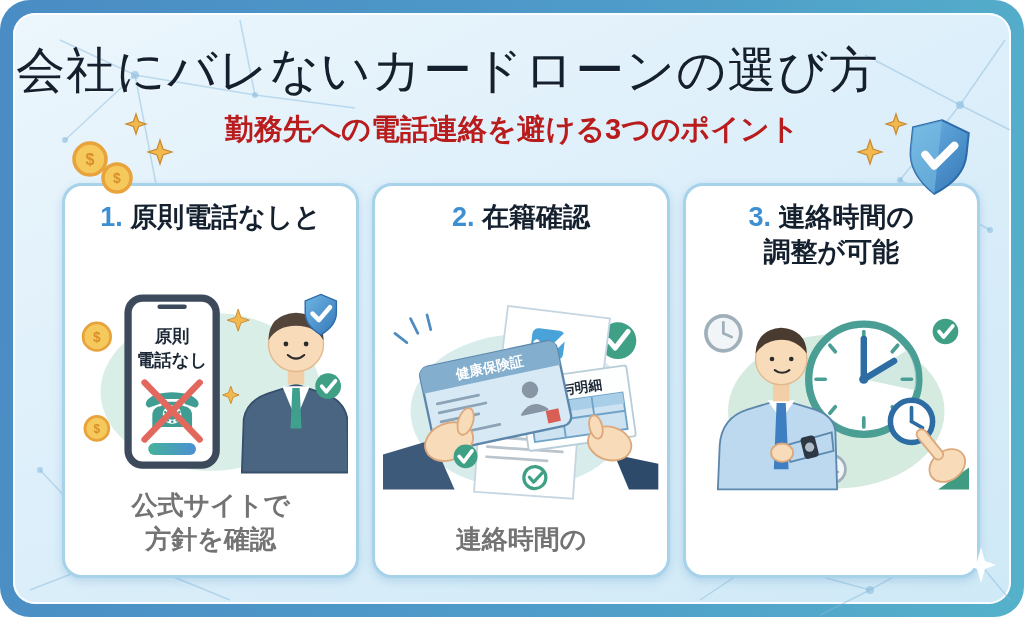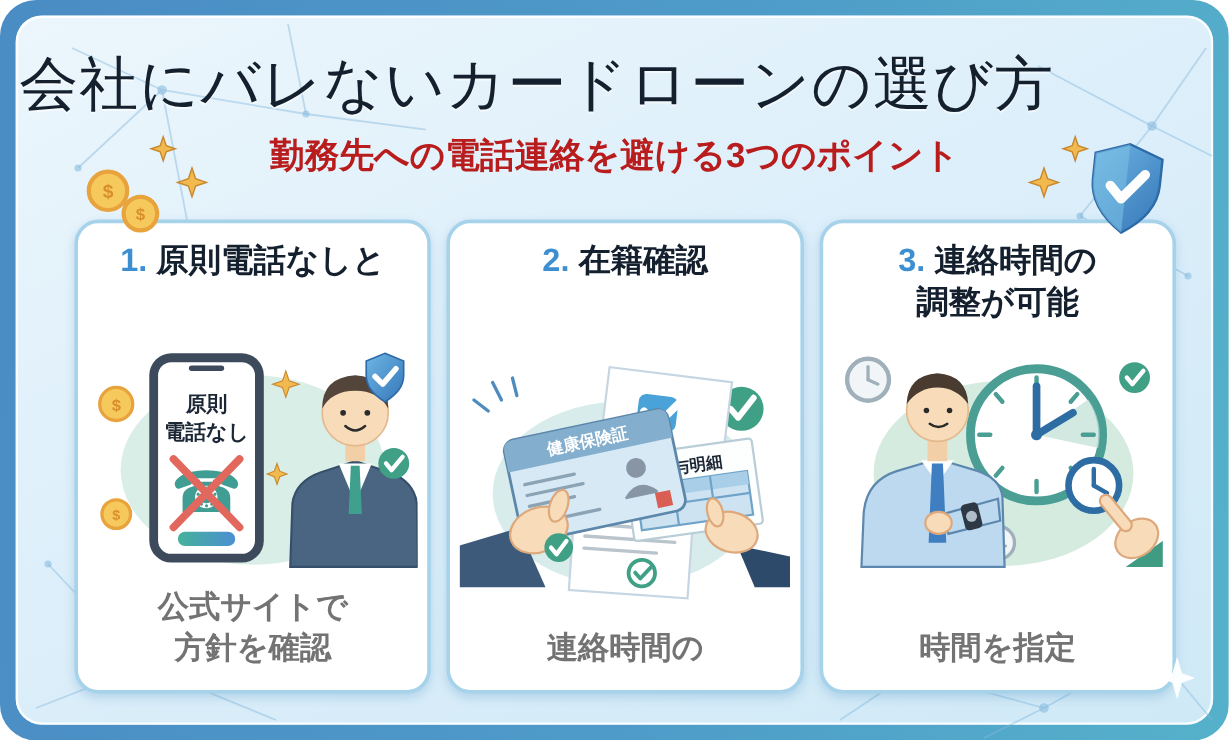--- a/index.html
+++ b/index.html
@@ -344,17 +344,16 @@
         <g>
           <polygon points="266,200 300,176 300,200" fill="#3f9b82"></polygon>
           <ellipse cx="276" cy="174" rx="21" ry="16" transform="rotate(-36 276 174)" fill="#f8dcba" stroke="#dca87c" stroke-width="2"></ellipse>
           <path d="M266,162 L248,140" stroke="#dca87c" stroke-width="13" stroke-linecap="round"></path>
           <path d="M266,162 L248,140" stroke="#f8dcba" stroke-width="9" stroke-linecap="round"></path>
         </g>
       </svg>
     </div>
     <div class="card-caption">
       <br>
-      <span>時間を指定</span>
     </div>
   </div>
 
 </div>
 
 </body></html>

